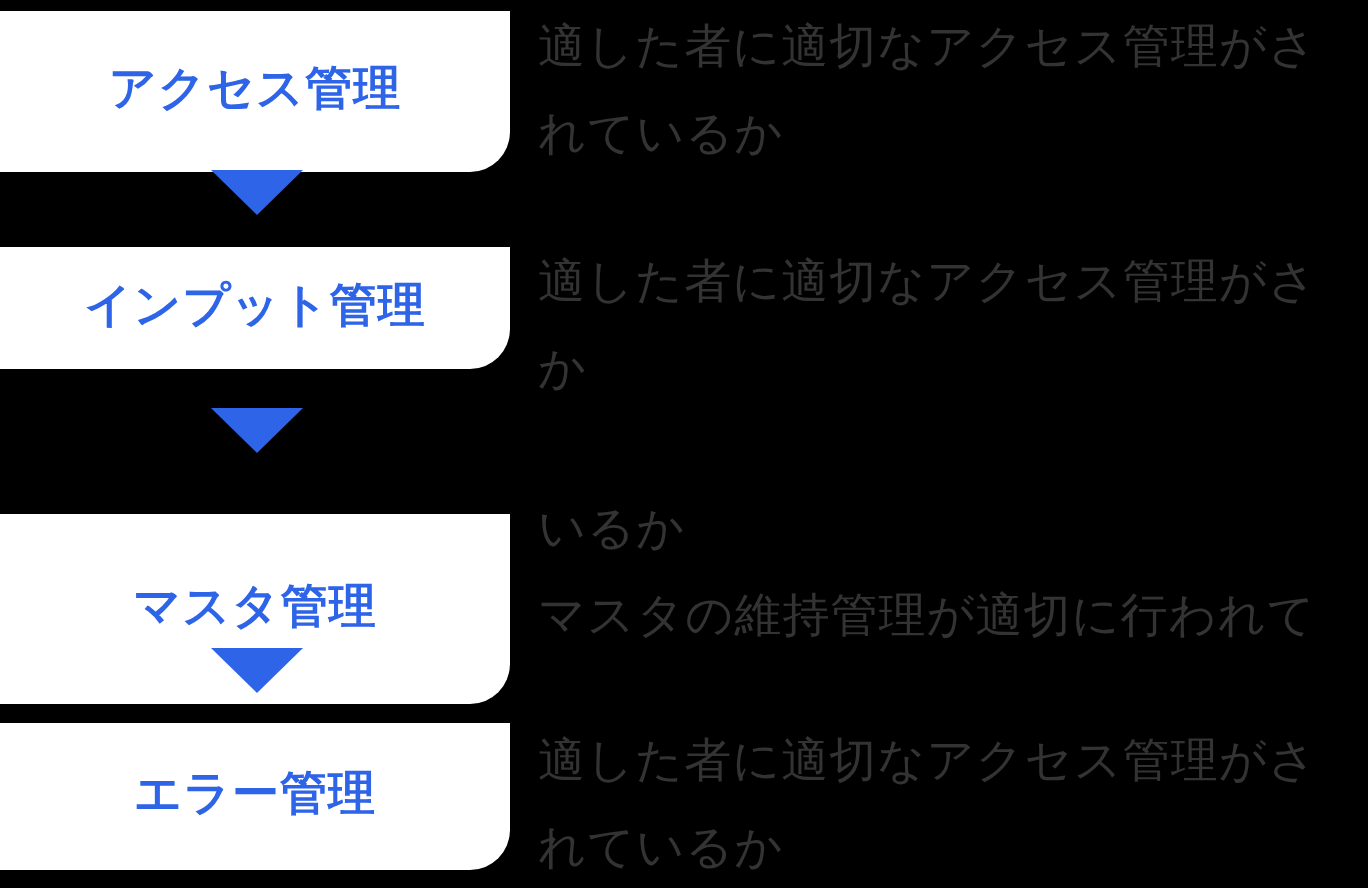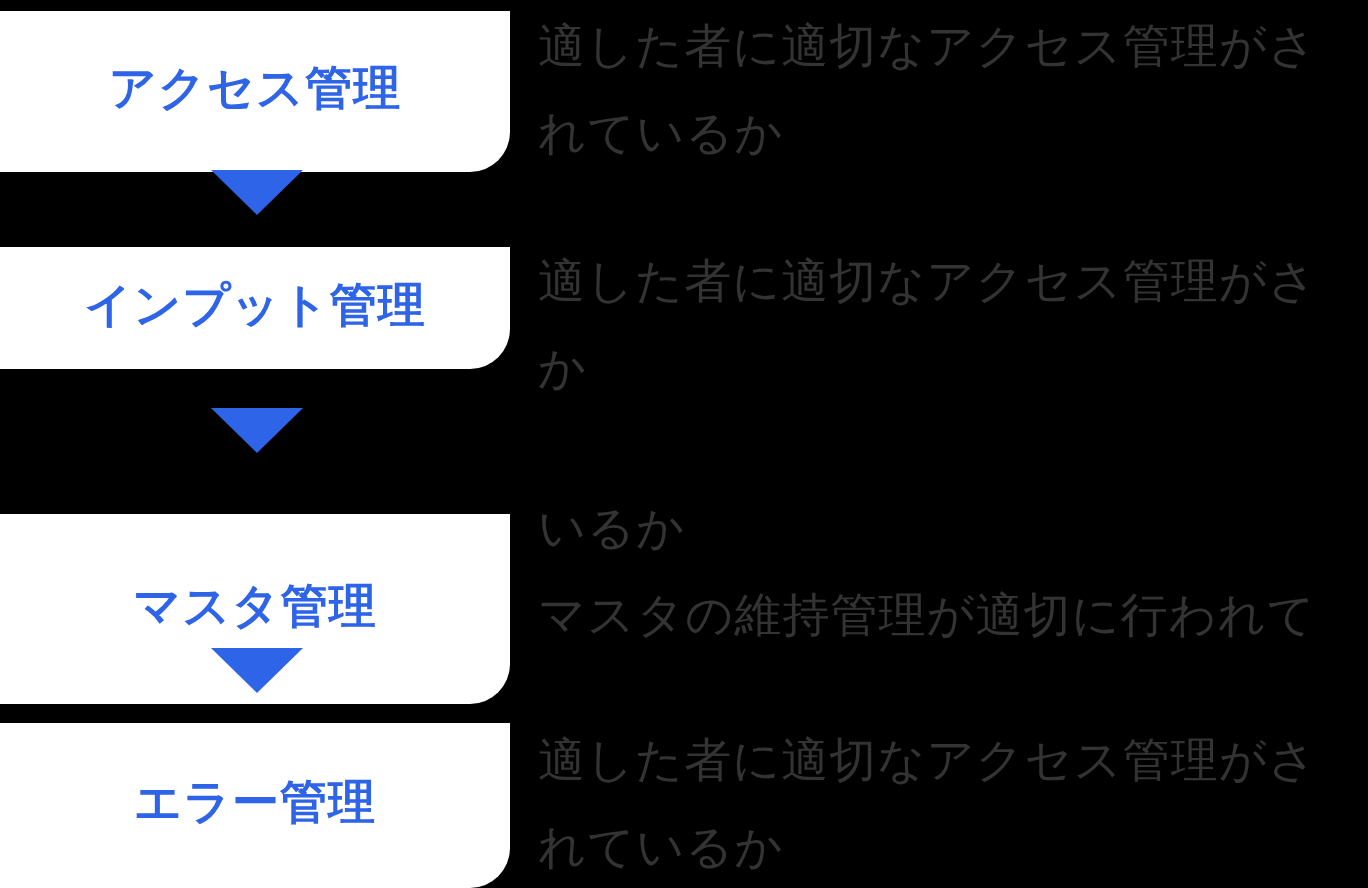--- a/index.html
+++ b/index.html
@@ -10,20 +10,21 @@
   }
   * { margin: 0; padding: 0; box-sizing: border-box; }
   html, body { background: var(--background); }
   .canvas {
     position: relative;
     width: 1368px;
     height: 888px;
     background: var(--background);
     overflow: hidden;
     font-family: "Liberation Sans", "DejaVu Sans", sans-serif;
+    border-radius: 9px;
   }
   .step-box {
     position: absolute;
     left: 0;
     width: 510px;
     background: var(--box);
     border-radius: 0 0 40px 0;
     display: flex;
     align-items: center;
     justify-content: center;
@@ -82,21 +83,21 @@
 
   <div class="step-box" style="top:514px;height:190px">
     <span class="step-label">マスタ管理</span>
   </div>
   <div class="step-desc" style="top:484px">
     <div class="desc-line">いるか</div>
     <div class="desc-line">マスタの維持管理が適切に行われて</div>
   </div>
   <div class="arrow-down" style="top:648px"></div>
 
-  <div class="step-box" style="top:723px;height:165px">
+  <div class="step-box" style="top:723px;height:147px">
     <span class="step-label">エラー管理</span>
   </div>
   <div class="step-desc" style="top:716px">
     <div class="desc-line">適した者に適切なアクセス管理がさ</div>
     <div class="desc-line">れているか</div>
   </div>
 
 </div>
 
 </body></html>

